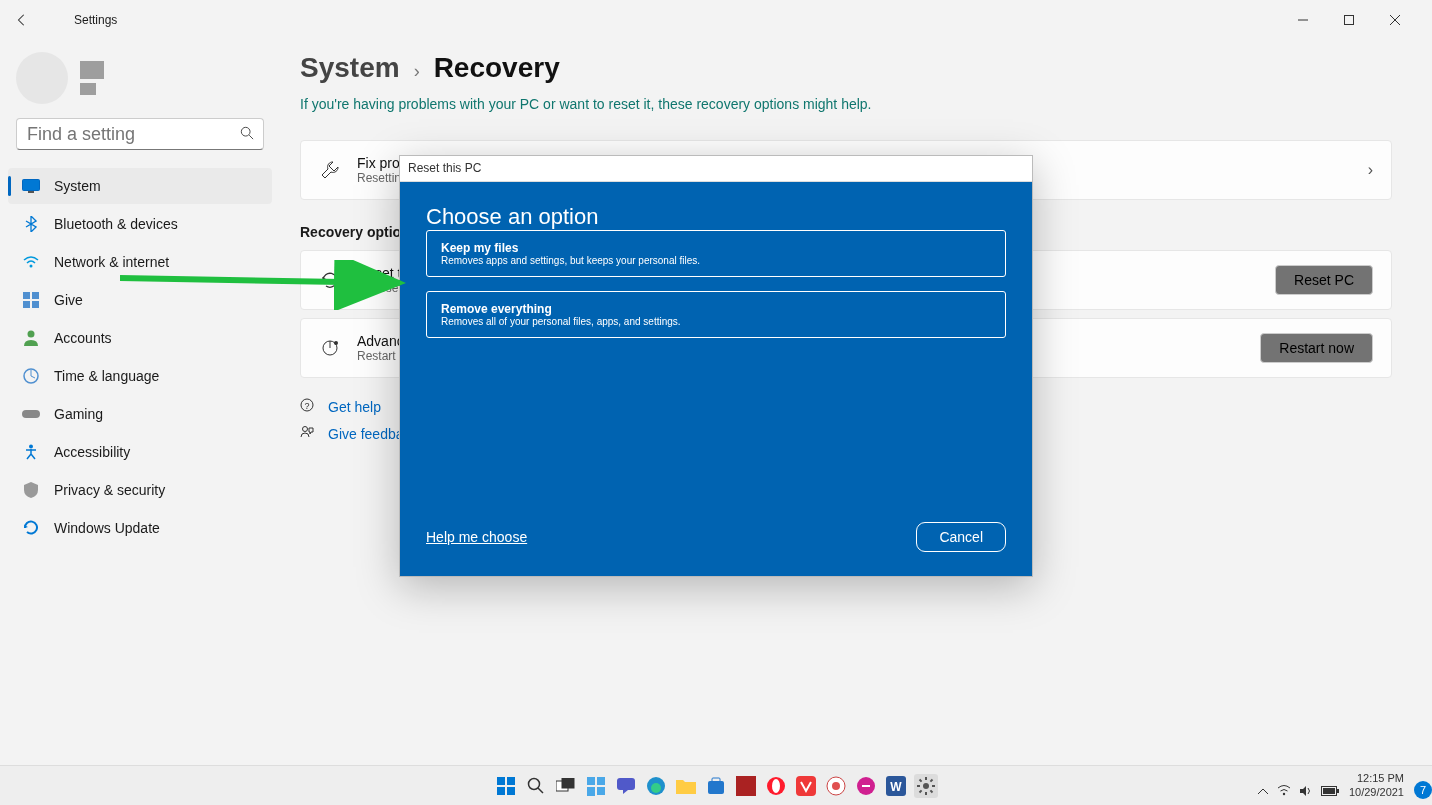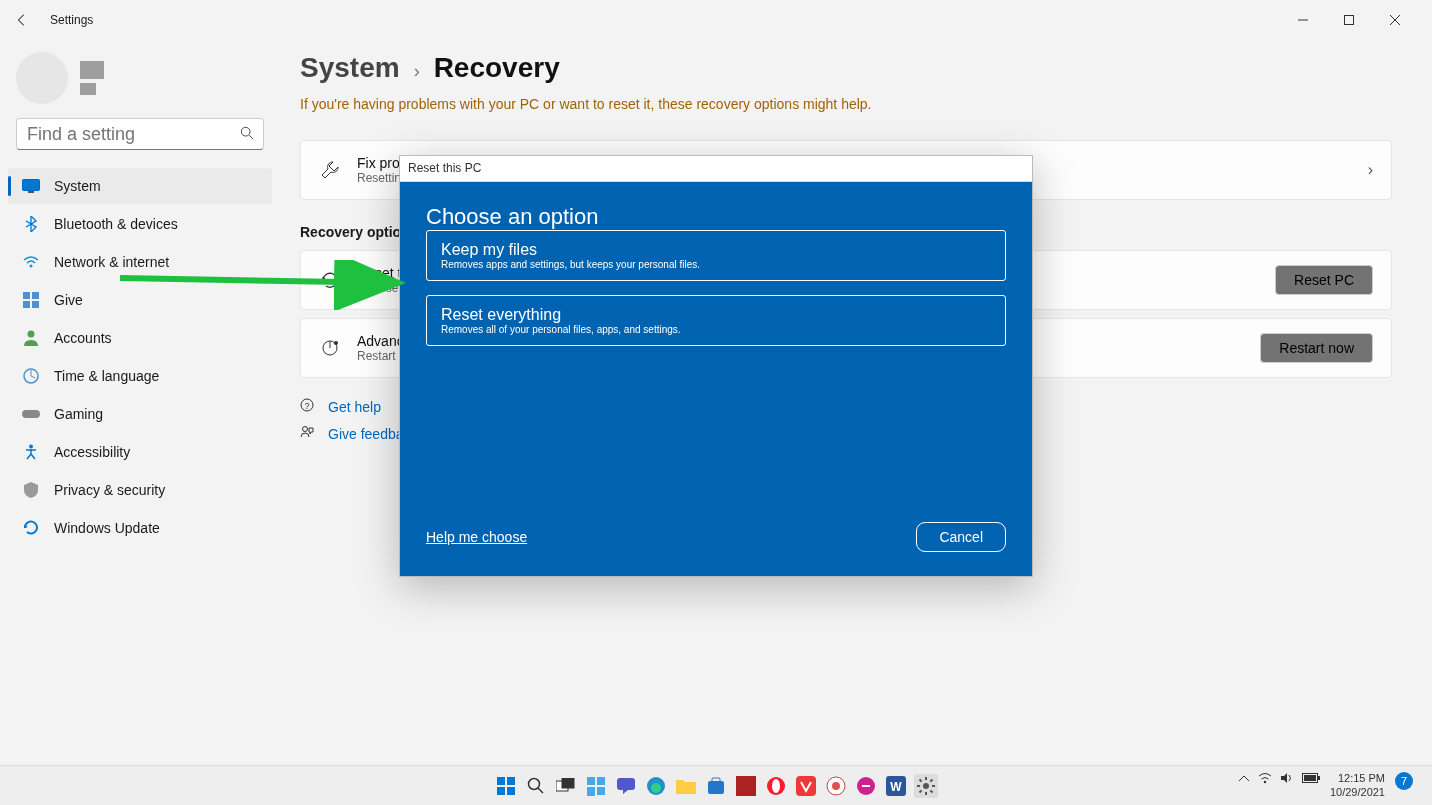--- a/index.html
+++ b/index.html
@@ -1,19 +1,19 @@
 <!DOCTYPE html>
 <html><head>
   <meta charset="utf-8">
   <style>
     * { box-sizing: border-box; margin: 0; padding: 0; font-family: "Segoe UI", sans-serif; }
     body { width: 1432px; height: 805px; background: #f3f3f3; overflow: hidden; position: relative; }
     
     
-    .titlebar { height: 40px; display: flex; align-items: center; padding: 0 14px; }
+    .titlebar { height: 40px; display: flex; align-items: center; padding: 0 14px; gap: 24px; }
     .titlebar-back { width: 16px; height: 16px; display: flex; align-items: center; justify-content: center; margin-right: 20px; cursor: pointer; }
     .titlebar-title { font-size: 12px; color: #1a1a1a; }
     .titlebar-controls { margin-left: auto; display: flex; gap: 0; }
     .titlebar-btn { width: 46px; height: 32px; display: flex; align-items: center; justify-content: center; cursor: pointer; color: #555; }
     
     
     .app { display: flex; height: calc(100% - 40px - 40px); }
     .sidebar { width: 280px; padding: 0 8px; }
     
     
@@ -33,21 +33,21 @@
     .nav-item.active { background: #eaeaea; position: relative; }
     .nav-item.active::before { content:""; position:absolute; left:0; top:8px; bottom:8px; width:3px; background:#0067c0; border-radius:2px; }
     .nav-icon { width: 18px; height: 18px; margin-right: 14px; display:flex; align-items:center; justify-content:center; }
     
     
     .content { flex: 1; padding: 12px 40px 0 20px; }
     .breadcrumb { display: flex; align-items: baseline; gap: 14px; margin-bottom: 12px; }
     .bc-parent { font-size: 28px; font-weight: 600; color: #444; cursor:pointer; }
     .bc-sep { font-size: 18px; color: #777; }
     .bc-current { font-size: 28px; font-weight: 600; color: #111; }
-    .subtitle { font-size: 14px; color: #a16207; margin-bottom: 28px; }
+    .subtitle { font-size: 14px; color: #0f766e; margin-bottom: 28px; }
     
     
     .card { background: #fdfdfd; border: 1px solid #e6e6e6; border-radius: 4px; padding: 14px 18px; margin-bottom: 8px; display: flex; align-items: center; }
     .card-icon { width: 22px; height: 22px; margin-right: 16px; display:flex; align-items:center; justify-content:center; color:#333;}
     .card-body { flex: 1; }
     .card-title { font-size: 14px; color: #111; }
     .card-sub { font-size: 12px; color: #666; }
     .card-chevron { color: #555; }
     .card-btn { background: #737373; border: 1px solid #ccc; border-radius: 4px; padding: 6px 18px; font-size: 14px; cursor: pointer; }
     .section-title { font-size: 14px; font-weight: 600; margin: 24px 0 10px; color: #1a1a1a; }
@@ -55,35 +55,35 @@
     .help-links { margin-top: 20px; }
     .help-link { display:flex; align-items:center; gap:12px; font-size:14px; color:#0067c0; margin-bottom:10px; cursor:pointer; }
     .help-link .hl-icon { color:#333; width:16px; }
     
     
     .dialog-frame { position: absolute; left: 399px; top: 155px; width: 634px; background: #fff; border: 1px solid #bbb; box-shadow: 0 10px 40px rgba(0,0,0,0.25); }
     .dialog-titlebar { height: 26px; font-size: 12px; padding: 5px 8px; color: #333; border-bottom:1px solid #ddd; }
     .dialog-body { background: #0063b1; color: #fff; padding: 22px 26px 24px; height:394px; display:flex; flex-direction:column; }
     .dialog-heading { font-size: 22px; font-weight: 300; }
     .option-btn { border: 1.5px solid #fff; border-radius: 3px; padding: 10px 14px; margin-bottom: 14px; cursor: pointer; }
-    .option-title { font-size: 16px; font-weight: 400; }
+    .option-title { font-size: 12px; font-weight: 700; }
     .option-desc { font-size: 10px; font-weight: 400; }
     .dialog-footer { margin-top: auto; display: flex; justify-content: space-between; align-items: center; }
     .help-choose { font-size: 14px; text-decoration: underline; cursor: pointer; }
     .cancel-btn { border: 1.5px solid #fff; background: transparent; color: #fff; padding: 6px 22px; font-size: 14px; border-radius: 9px; cursor: pointer; }
     
     
     .arrow { position:absolute; left:120px; top:260px; pointer-events:none; }
     
     
     .taskbar { position: absolute; bottom: 0; left: 0; right: 0; height: 40px; background: #eeeeee; border-top: 1px solid #ddd; display: flex; align-items: center; }
     .taskbar-center { margin: 0 auto; display: flex; gap: 6px; align-items:center; }
     .tb-icon { width: 24px; height: 24px; display:flex; align-items:center; justify-content:center; border-radius:3px; cursor:pointer; }
     .tb-icon.active-bg { background: #dcdcdc; }
-    .taskbar-right { position:absolute; right:19px; display:flex; align-items:flex-start; gap:10px; font-size:11px; color:#333; }
+    .taskbar-right { position:absolute; right:0; display:flex; align-items:flex-end; gap:10px; font-size:11px; color:#333; }
     .tray-icons { display:flex; gap:8px; align-items:center; color:#444; }
     .datetime { text-align:right; line-height:1.2; }
     .notif-badge { width:18px; height:18px; background:#0078d4; border-radius:50%; color:#fff; font-size:11px; display:flex; align-items:center; justify-content:center; }
   </style>
 </head>
 <body>
 
 <div class="titlebar">
   <div class="titlebar-back">
     <svg width="14" height="14" viewBox="0 0 16 16">
@@ -296,21 +296,21 @@
 
 <div class="dialog-frame">
   <div class="dialog-titlebar">Reset this PC</div>
   <div class="dialog-body">
     <div class="dialog-heading">Choose an option</div>
     <div class="option-btn">
       <div class="option-title">Keep my files</div>
       <div class="option-desc">Removes apps and settings, but keeps your personal files.</div>
     </div>
     <div class="option-btn">
-      <div class="option-title">Reset everything</div>
+      <div class="option-title">Remove everything</div>
       <div class="option-desc">Removes all of your personal files, apps, and settings.</div>
     </div>
     <div class="dialog-footer">
       <span class="help-choose">Help me choose</span>
       <button class="cancel-btn">Cancel</button>
     </div>
   </div>
 </div>
 
 <svg class="arrow" width="300" height="50">

